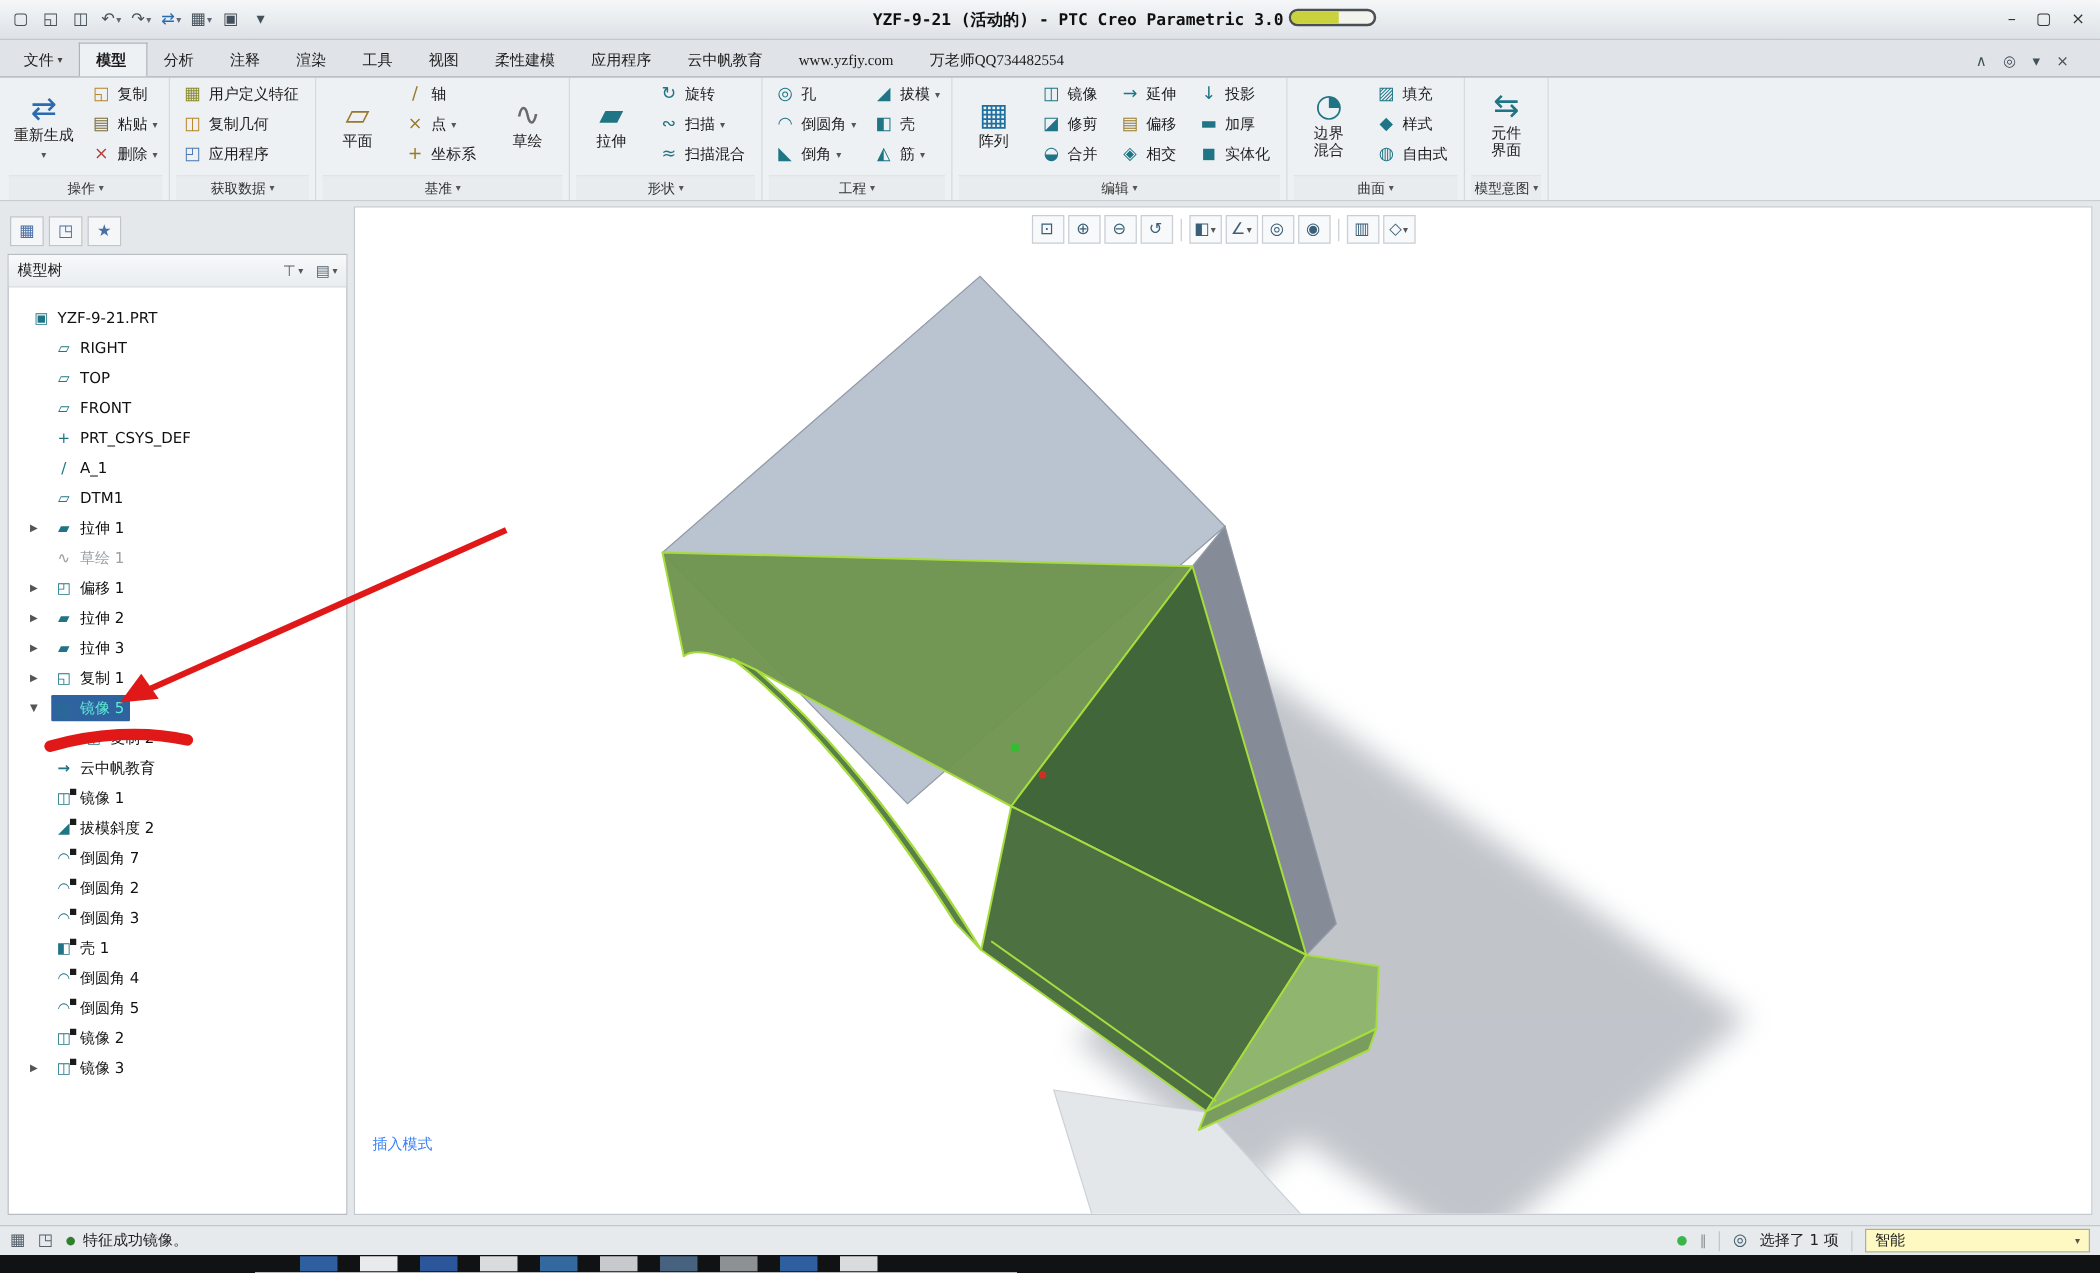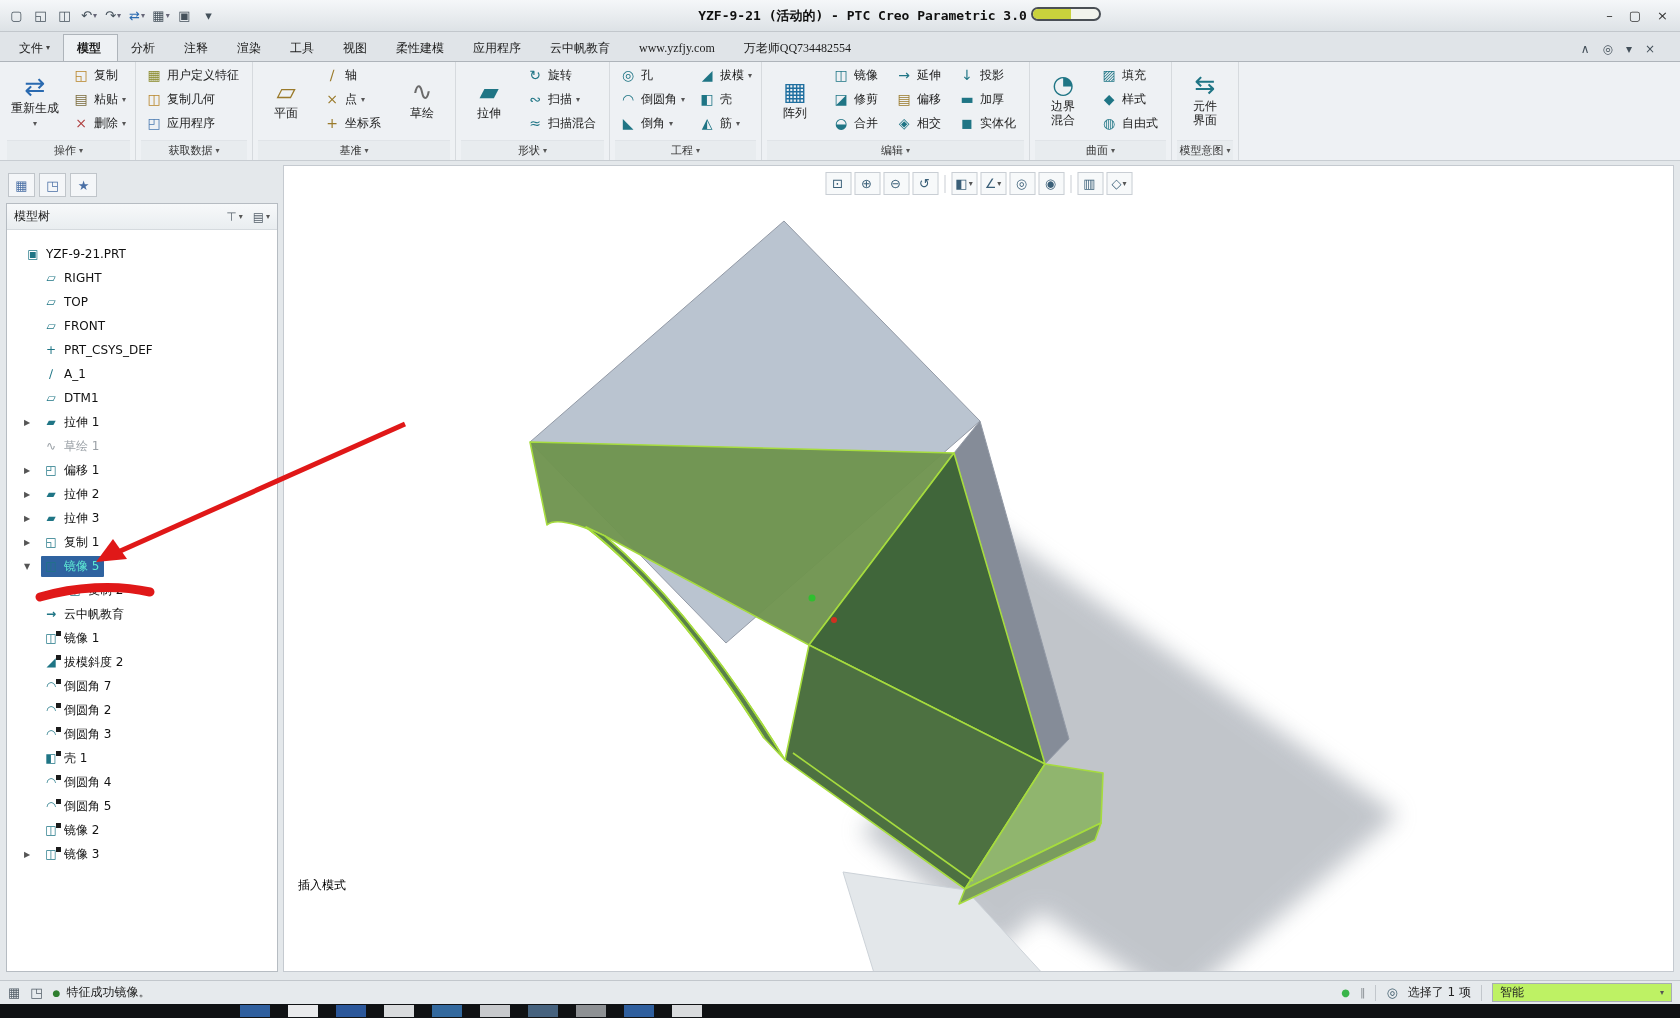--- a/index.html
+++ b/index.html
@@ -96,37 +96,37 @@
 
   .gfx { flex:1; position:relative; background:#fff; border:1px solid #c5cad0;
     margin-top:4px; margin-bottom:8px; overflow:hidden; }
   .gfx-svg { position:absolute; inset:0; width:100%; height:100%; }
   .gtoolbar { position:absolute; left:50%; transform:translateX(-50%); top:6px;
     display:flex; align-items:center; gap:3px; z-index:5; }
   .gt-item { width:26px; height:23px; border:1px solid #c9ced4; background:#f7f9fa;
     display:flex; align-items:center; justify-content:center; gap:1px;
     font-size:13px; color:#3a5f78; }
   .gt-item.sep { width:1px; border:none; background:#c9ced4; height:18px; margin:0 3px; padding:0; }
-  .insert-mode { position:absolute; left:14px; top:711px; color:#000000; z-index:5; }
+  .insert-mode { position:absolute; left:14px; top:741px; color:#3b82f6; z-index:5; }
 
   .anno-svg { position:absolute; left:0; top:0; width:1680px; height:1018px; z-index:99; pointer-events:none; }
 
   
   .statusbar { height:24px; background:#e6eaed; border-top:1px solid #c2c7cc;
     display:flex; align-items:center; padding:0 8px; gap:10px; }
   .sb-icon { color:#55606a; font-size:13px; }
   .status-msg { display:flex; align-items:center; gap:6px; }
   .sb-bullet { color:#2f7f2f; font-size:9px; }
   .sb-right { margin-left:auto; display:flex; align-items:center; gap:10px; }
   .sb-dot { color:#3ab54a; font-size:10px; }
   .sb-pause { color:#8a9095; font-size:11px; }
   .sb-sep { width:1px; height:16px; background:#c2c7cc; }
   .sb-find { color:#44606f; font-size:13px; }
   .sb-selection { color:#222; white-space:nowrap; }
-  .combo { width:180px; height:19px; background:#bef264; border:1px solid #a8aeb4;
+  .combo { width:180px; height:19px; background:#fef9c3; border:1px solid #a8aeb4;
     display:flex; align-items:center; padding:0 7px; gap:4px; }
   .combo .caret { margin-left:auto; }
 
   
   .taskbar { height:14px; background:#101214; display:flex; align-items:flex-start;
     gap:18px; padding-left:240px; }
   .tb { width:30px; height:12px; margin-top:1px; flex:none; }
 </style>
 </head>
 <body>

